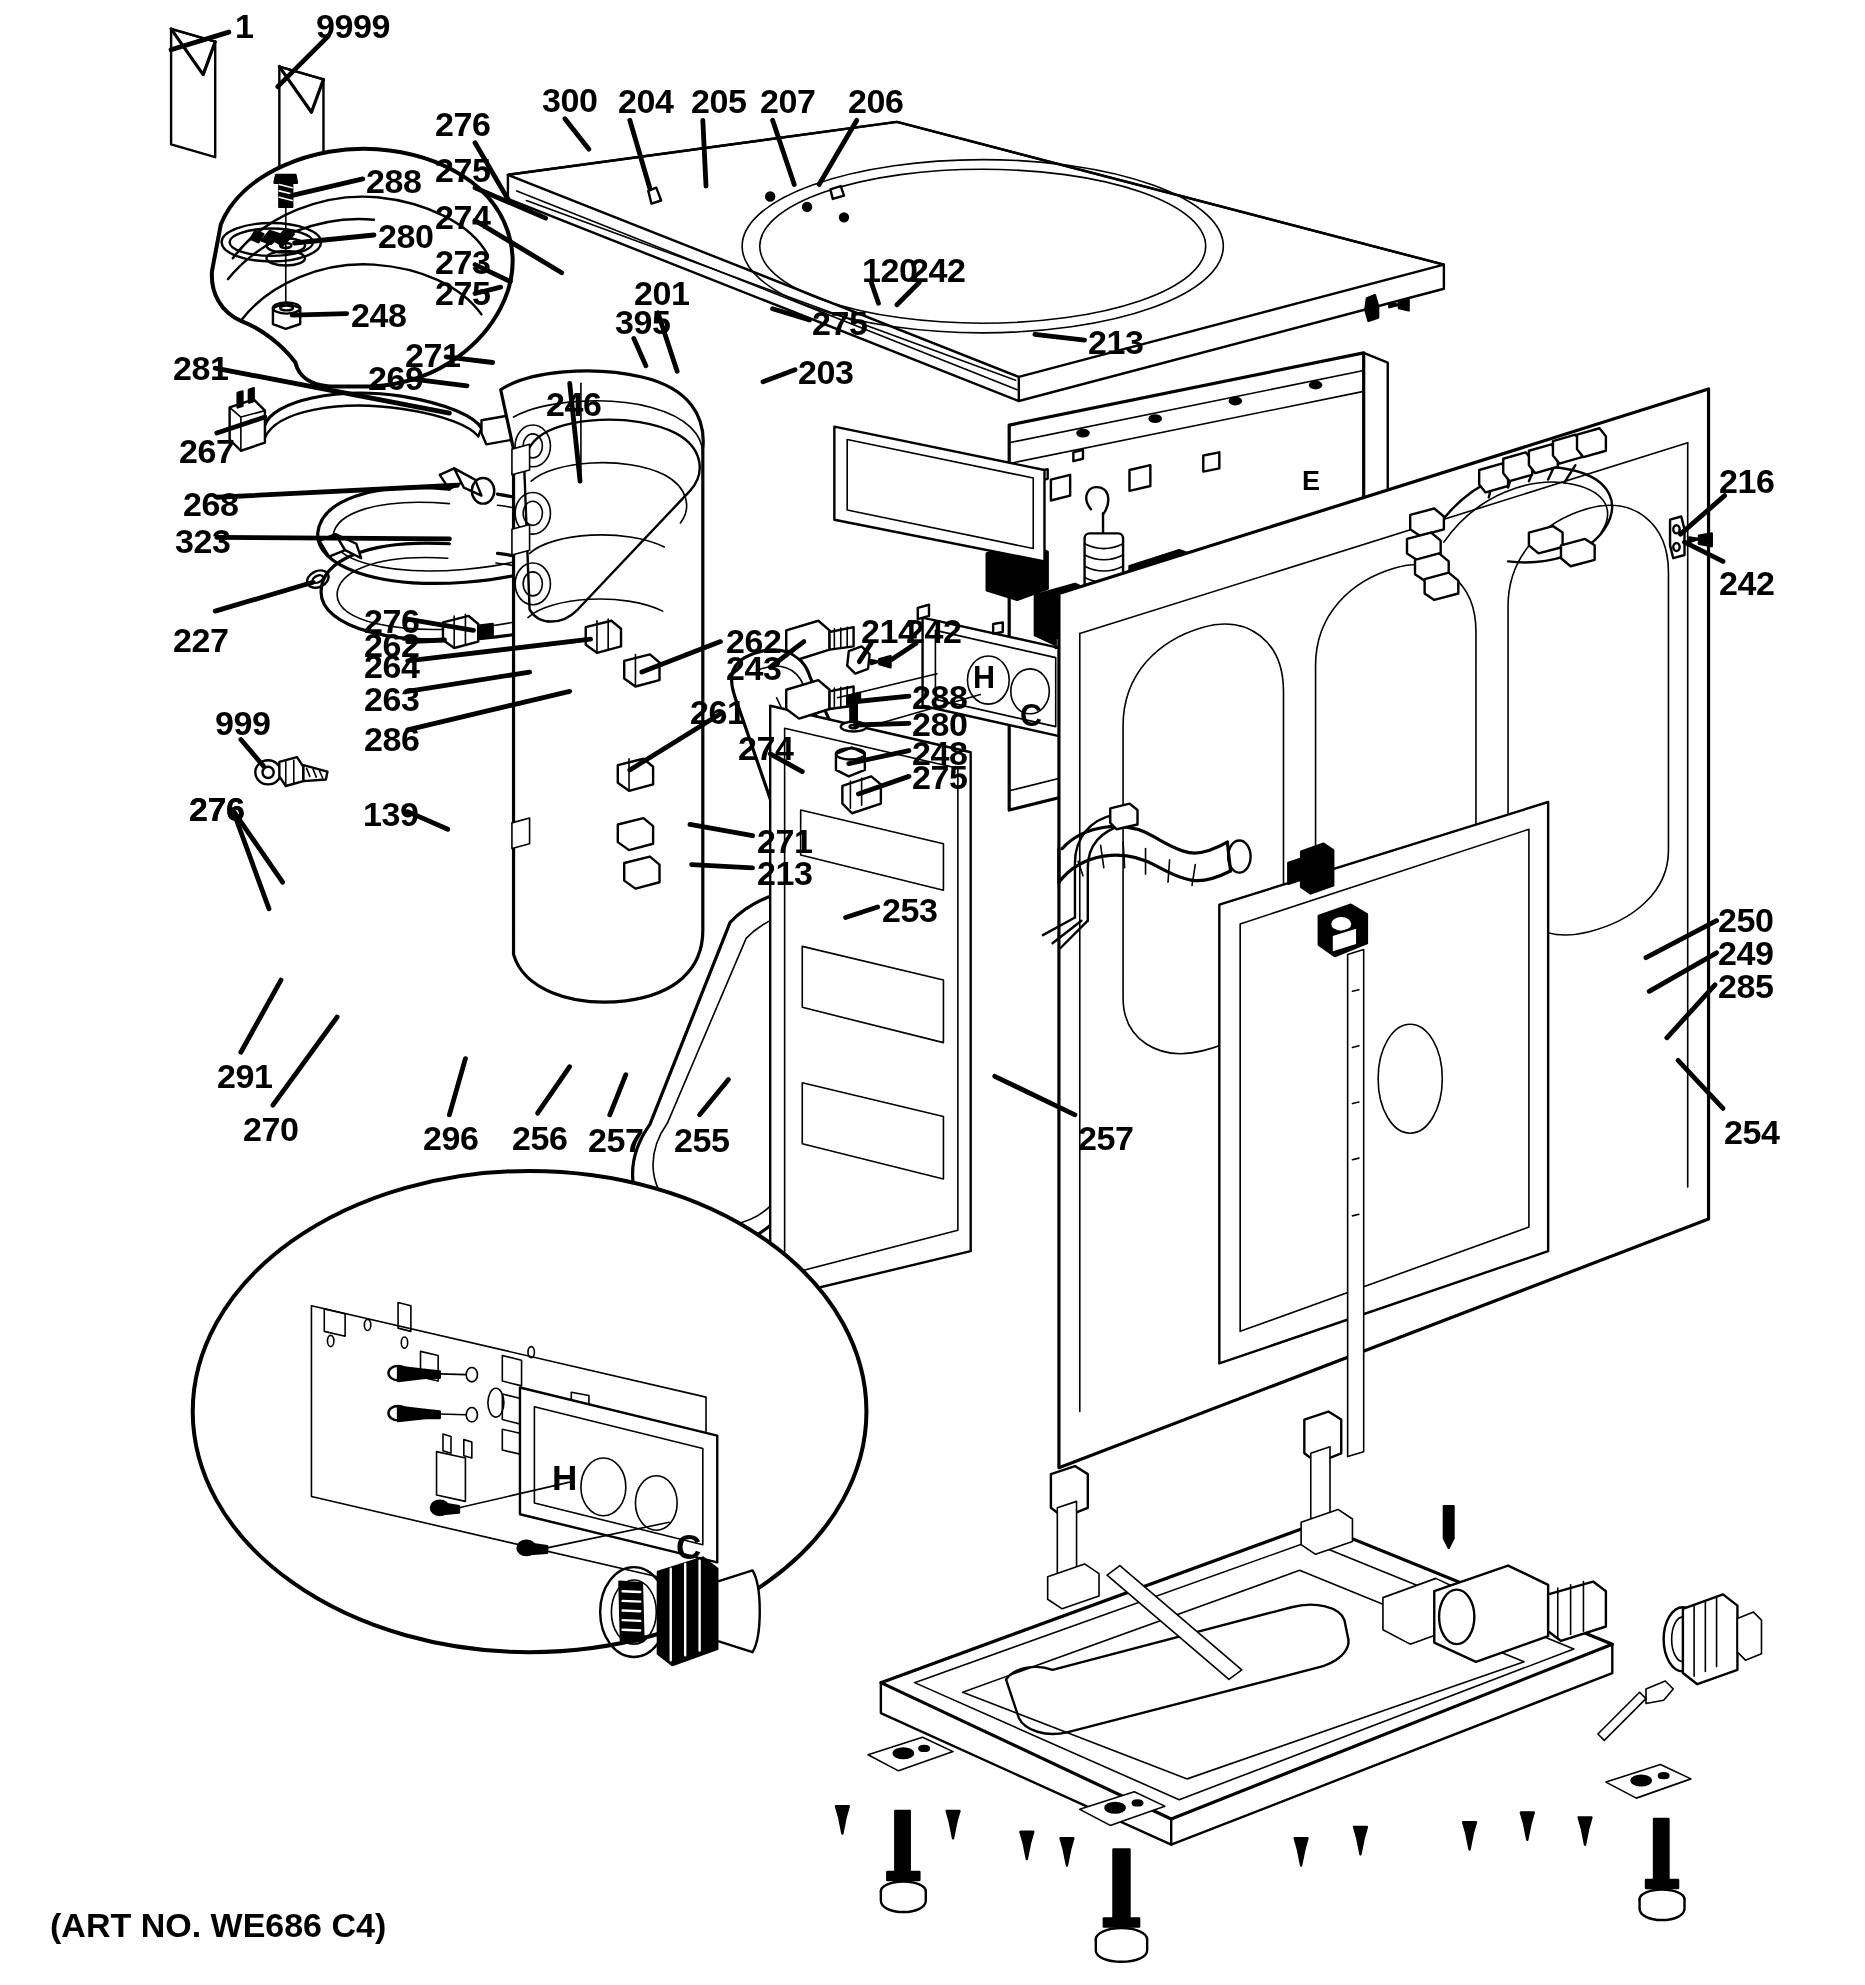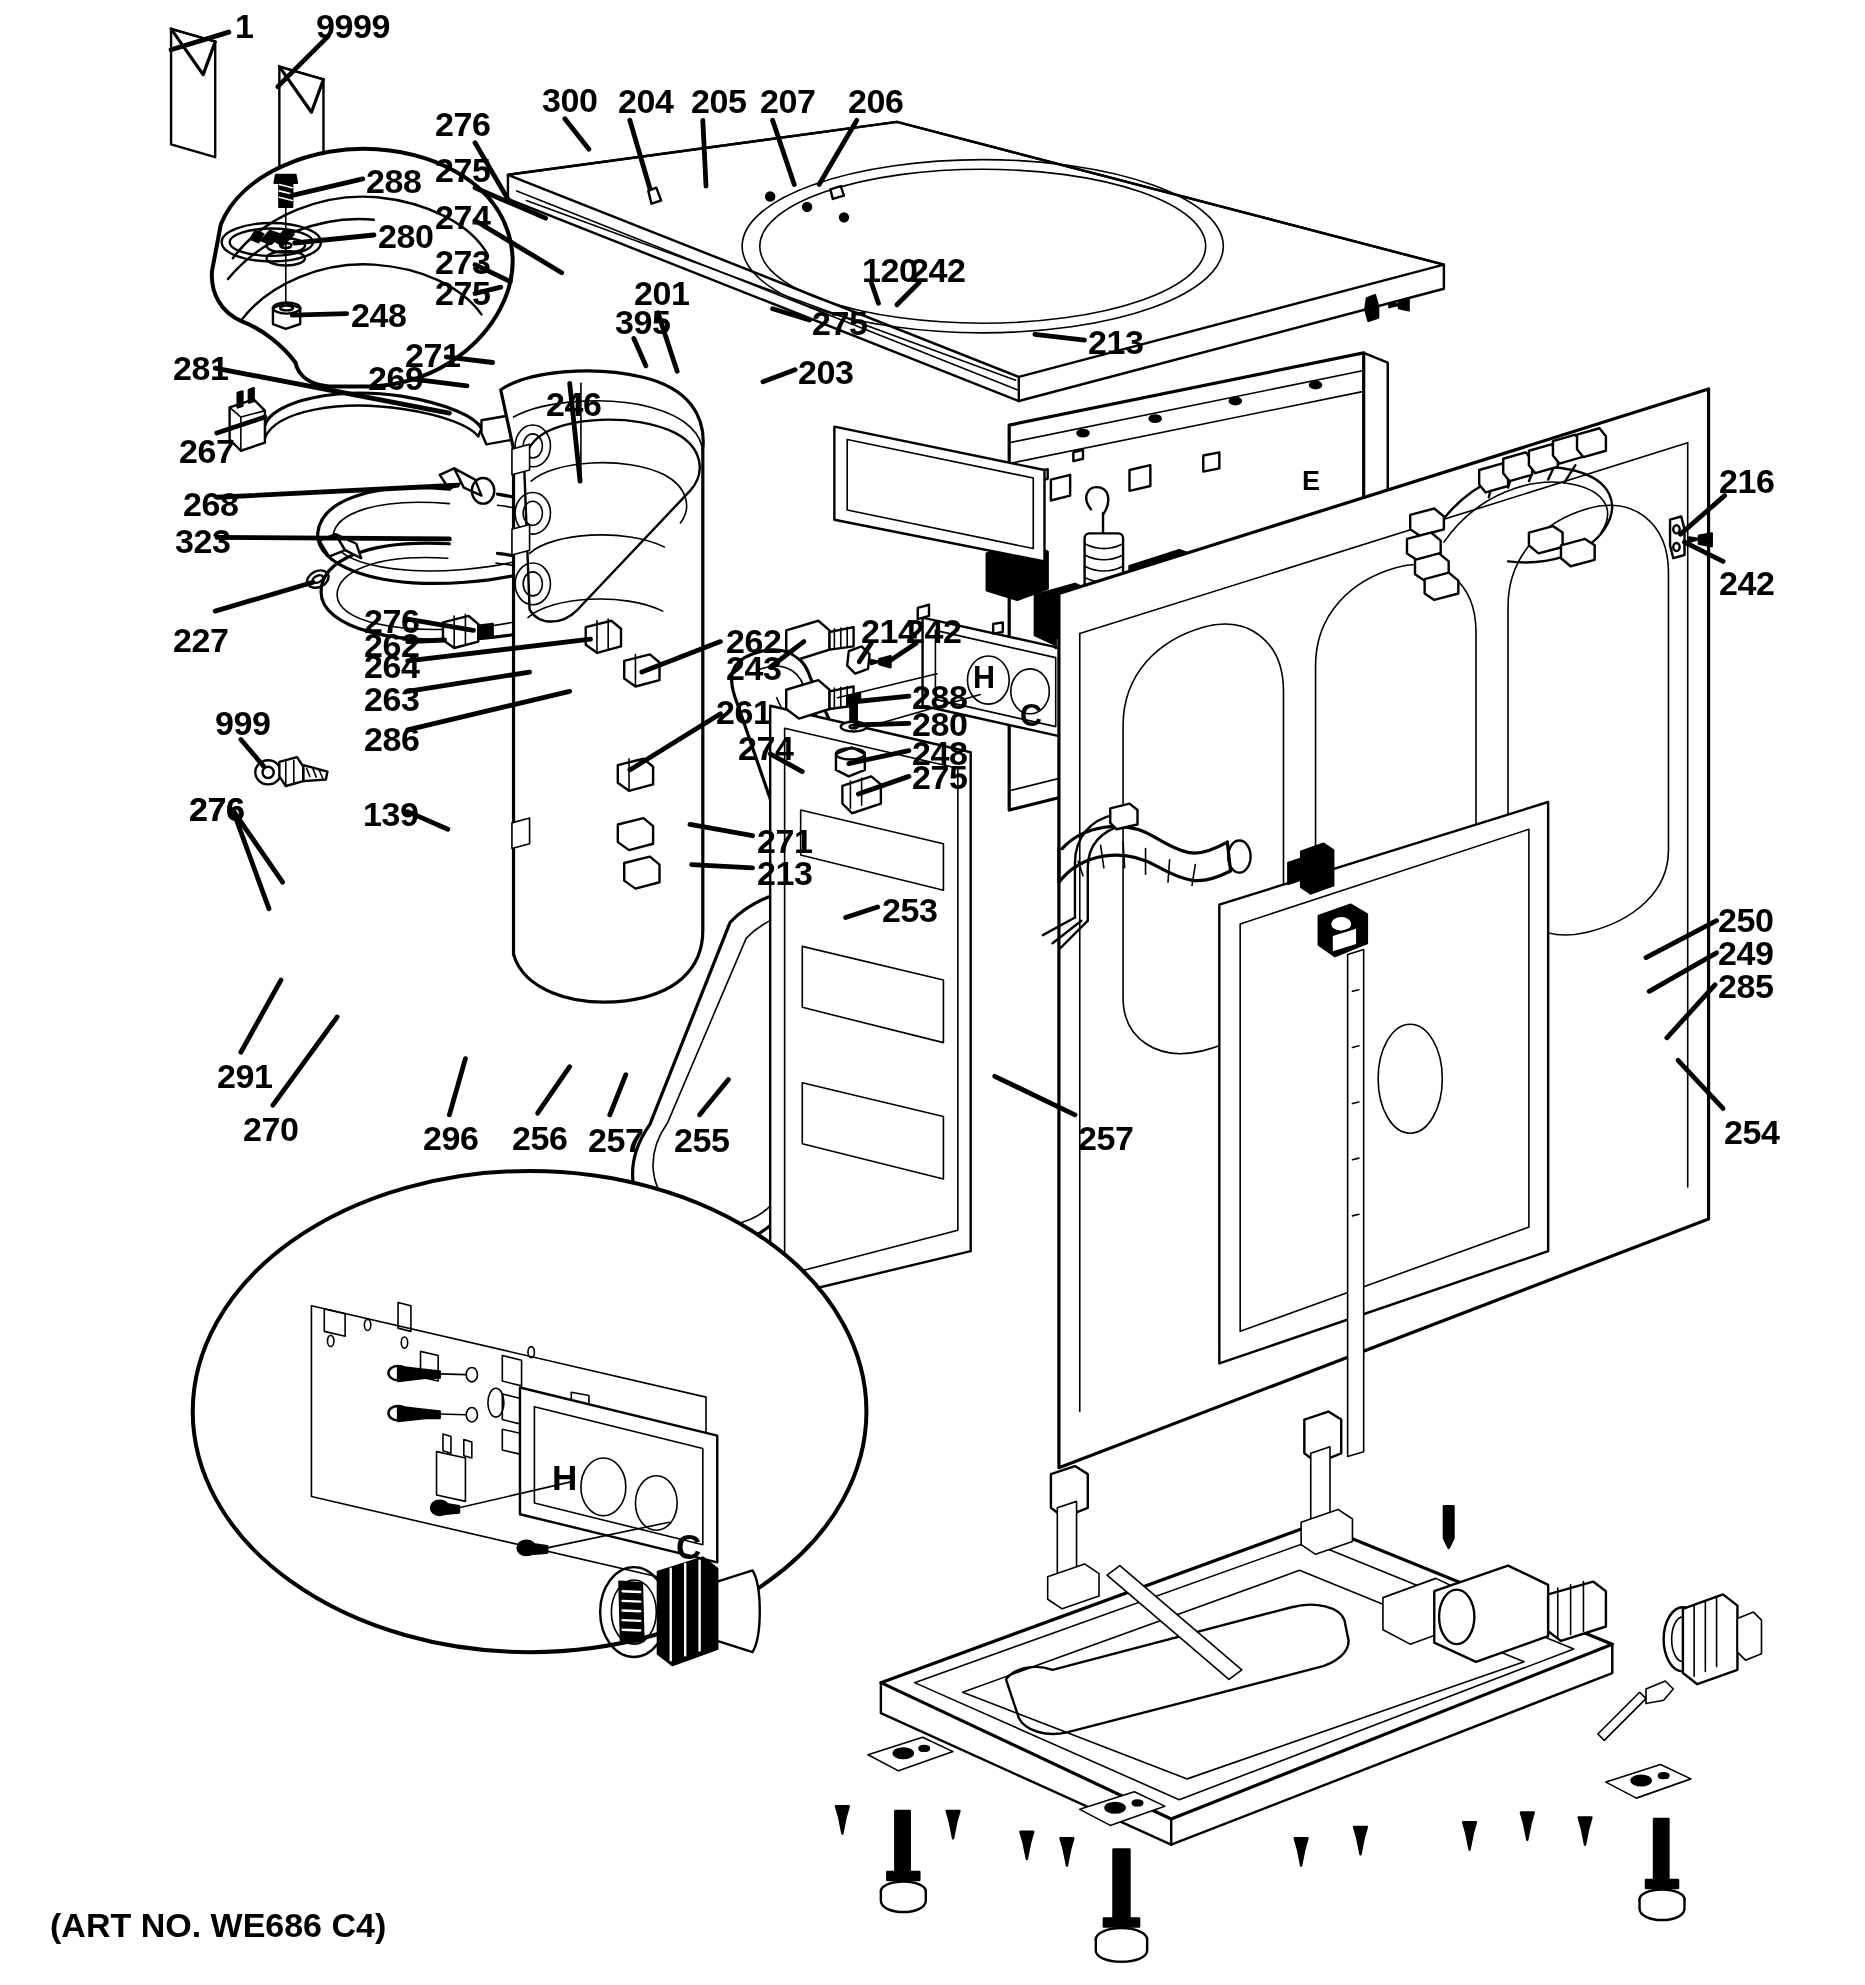--- a/index.html
+++ b/index.html
@@ -698,21 +698,21 @@
       <div class="callout" style="left: 1719px; top: 566px;">242</div>
       <div class="callout" style="left: 364px; top: 604px;">276</div>
       <div class="callout" style="left: 364px; top: 628px;">262</div>
       <div class="callout" style="left: 364px; top: 649px;">264</div>
       <div class="callout" style="left: 364px; top: 682px;">263</div>
       <div class="callout" style="left: 364px; top: 722px;">286</div>
       <div class="callout" style="left: 726px; top: 624px;">262</div>
       <div class="callout" style="left: 726px; top: 651px;">243</div>
       <div class="callout" style="left: 861px; top: 614px;">214</div>
       <div class="callout" style="left: 906px; top: 614px;">242</div>
-      <div class="callout" style="left: 716px; top: 695px;">261</div>
+      <div class="callout" style="left: 690px; top: 695px;">261</div>
       <div class="callout" style="left: 912px; top: 680px;">288</div>
       <div class="callout" style="left: 912px; top: 707px;">280</div>
       <div class="callout" style="left: 738px; top: 731px;">274</div>
       <div class="callout" style="left: 912px; top: 736px;">248</div>
       <div class="callout" style="left: 912px; top: 760px;">275</div>
       <div class="callout" style="left: 215px; top: 706px;">999</div>
       <div class="callout" style="left: 363px; top: 797px; text-align: center;">139</div>
       <div class="callout" style="left: 757px; top: 824px;">271</div>
       <div class="callout" style="left: 757px; top: 856px;">213</div>
       <div class="callout" style="left: 882px; top: 893px;">253</div>

